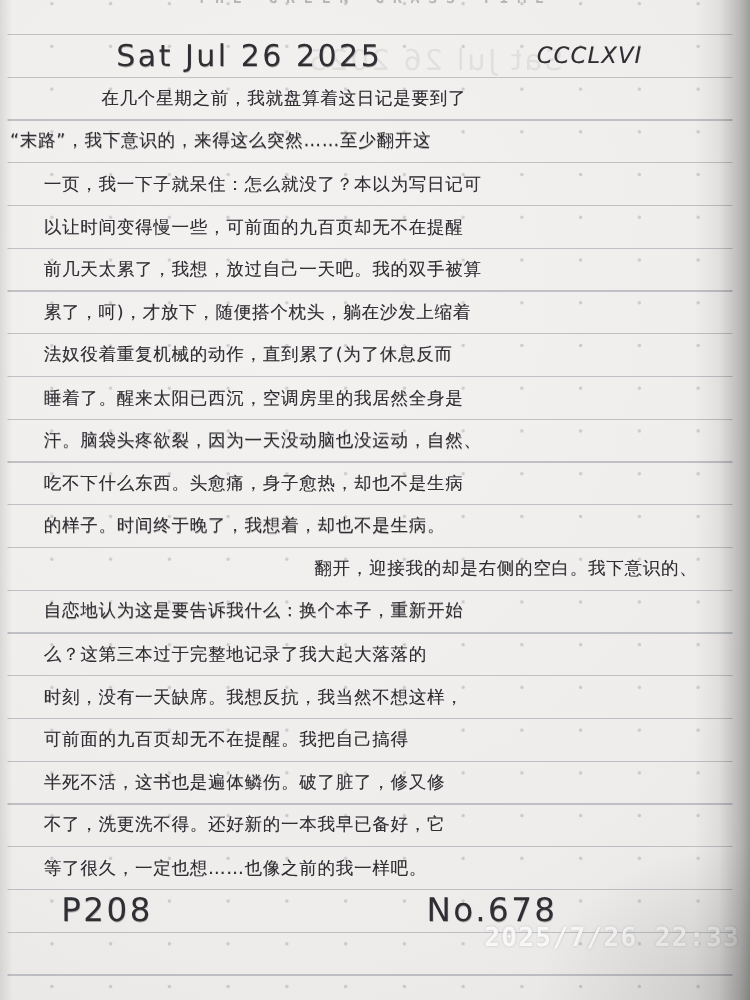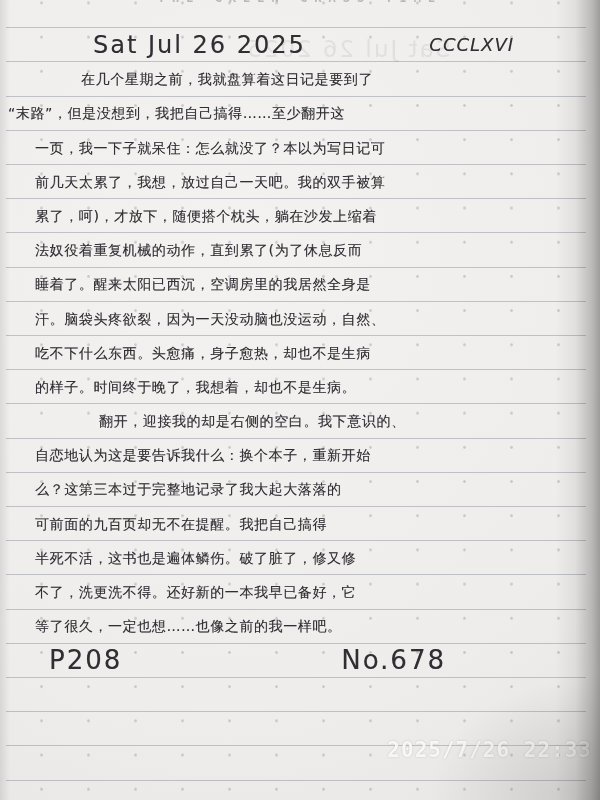--- a/index.html
+++ b/index.html
@@ -62,21 +62,21 @@
     display:flex;justify-content:space-between;align-items:flex-end;
     padding:0 44px 0 58px;font-size:24px;letter-spacing:2px;
   }
   .roman{letter-spacing:1px;font-style:italic;font-size:18px;}
   .cjk{
     font-size:14px;letter-spacing:0.6px;
     font-family:"DejaVu Sans","Liberation Sans",sans-serif;
   }
   .indent-p1{padding-left:46px;}
   .outdent{margin-left:-27px;}
-  .indent-p2{padding-left:64px;}
+  .indent-p2{padding-left:64px;text-align:right;}
   .footer-row{
     display:flex;justify-content:space-between;align-items:flex-end;
     padding:0 112px 0 14px;font-size:26px;letter-spacing:2px;height:34.2px;line-height:34.2px;
   }
   .timestamp{
     position:absolute;right:8px;bottom:38px;
     font-family:"DejaVu Sans Mono","Liberation Mono",monospace;
     font-size:21px;font-weight:bold;letter-spacing:1px;
     color:rgba(255,255,255,0.85);
     text-shadow:0 0 2px rgba(140,140,140,0.45);
@@ -94,33 +94,35 @@
   <div class="ghost">Sat Jul 26 2025</div>
 
   <div class="sheet-text">
 
     <div class="row date-row ink">
       <span>Sat Jul 26 2025</span>
       <span class="roman">CCCLXVI</span>
     </div>
 
     <div class="row cjk ink indent-p1">在几个星期之前，我就盘算着这日记是要到了</div>
-    <div class="row cjk ink outdent">“末路”，但是没想到，我把自己搞得……至少翻开这</div>
+    <div class="row cjk ink outdent">“末路”，我下意识的，来得这么突然……至少翻开这</div>
     <div class="row cjk ink">一页，我一下子就呆住：怎么就没了？本以为写日记可</div>
+    <div class="row cjk ink">以让时间变得慢一些，可前面的九百页却无不在提醒</div>
     <div class="row cjk ink">前几天太累了，我想，放过自己一天吧。我的双手被算</div>
     <div class="row cjk ink">累了，呵)，才放下，随便搭个枕头，躺在沙发上缩着</div>
     <div class="row cjk ink">法奴役着重复机械的动作，直到累了(为了休息反而</div>
     <div class="row cjk ink">睡着了。醒来太阳已西沉，空调房里的我居然全身是</div>
     <div class="row cjk ink">汗。脑袋头疼欲裂，因为一天没动脑也没运动，自然、</div>
     <div class="row cjk ink">吃不下什么东西。头愈痛，身子愈热，却也不是生病</div>
     <div class="row cjk ink">的样子。时间终于晚了，我想着，却也不是生病。</div>
 
     <div class="row cjk ink indent-p2">翻开，迎接我的却是右侧的空白。我下意识的、</div>
     <div class="row cjk ink">自恋地认为这是要告诉我什么：换个本子，重新开始</div>
     <div class="row cjk ink">么？这第三本过于完整地记录了我大起大落落的</div>
+    <div class="row cjk ink">时刻，没有一天缺席。我想反抗，我当然不想这样，</div>
     <div class="row cjk ink">可前面的九百页却无不在提醒。我把自己搞得</div>
     <div class="row cjk ink">半死不活，这书也是遍体鳞伤。破了脏了，修又修</div>
     <div class="row cjk ink">不了，洗更洗不得。还好新的一本我早已备好，它</div>
     <div class="row cjk ink">等了很久，一定也想……也像之前的我一样吧。</div>
 
     <div class="footer-row ink">
       <span>P208</span>
       <span>No.678</span>
     </div>
   </div>

